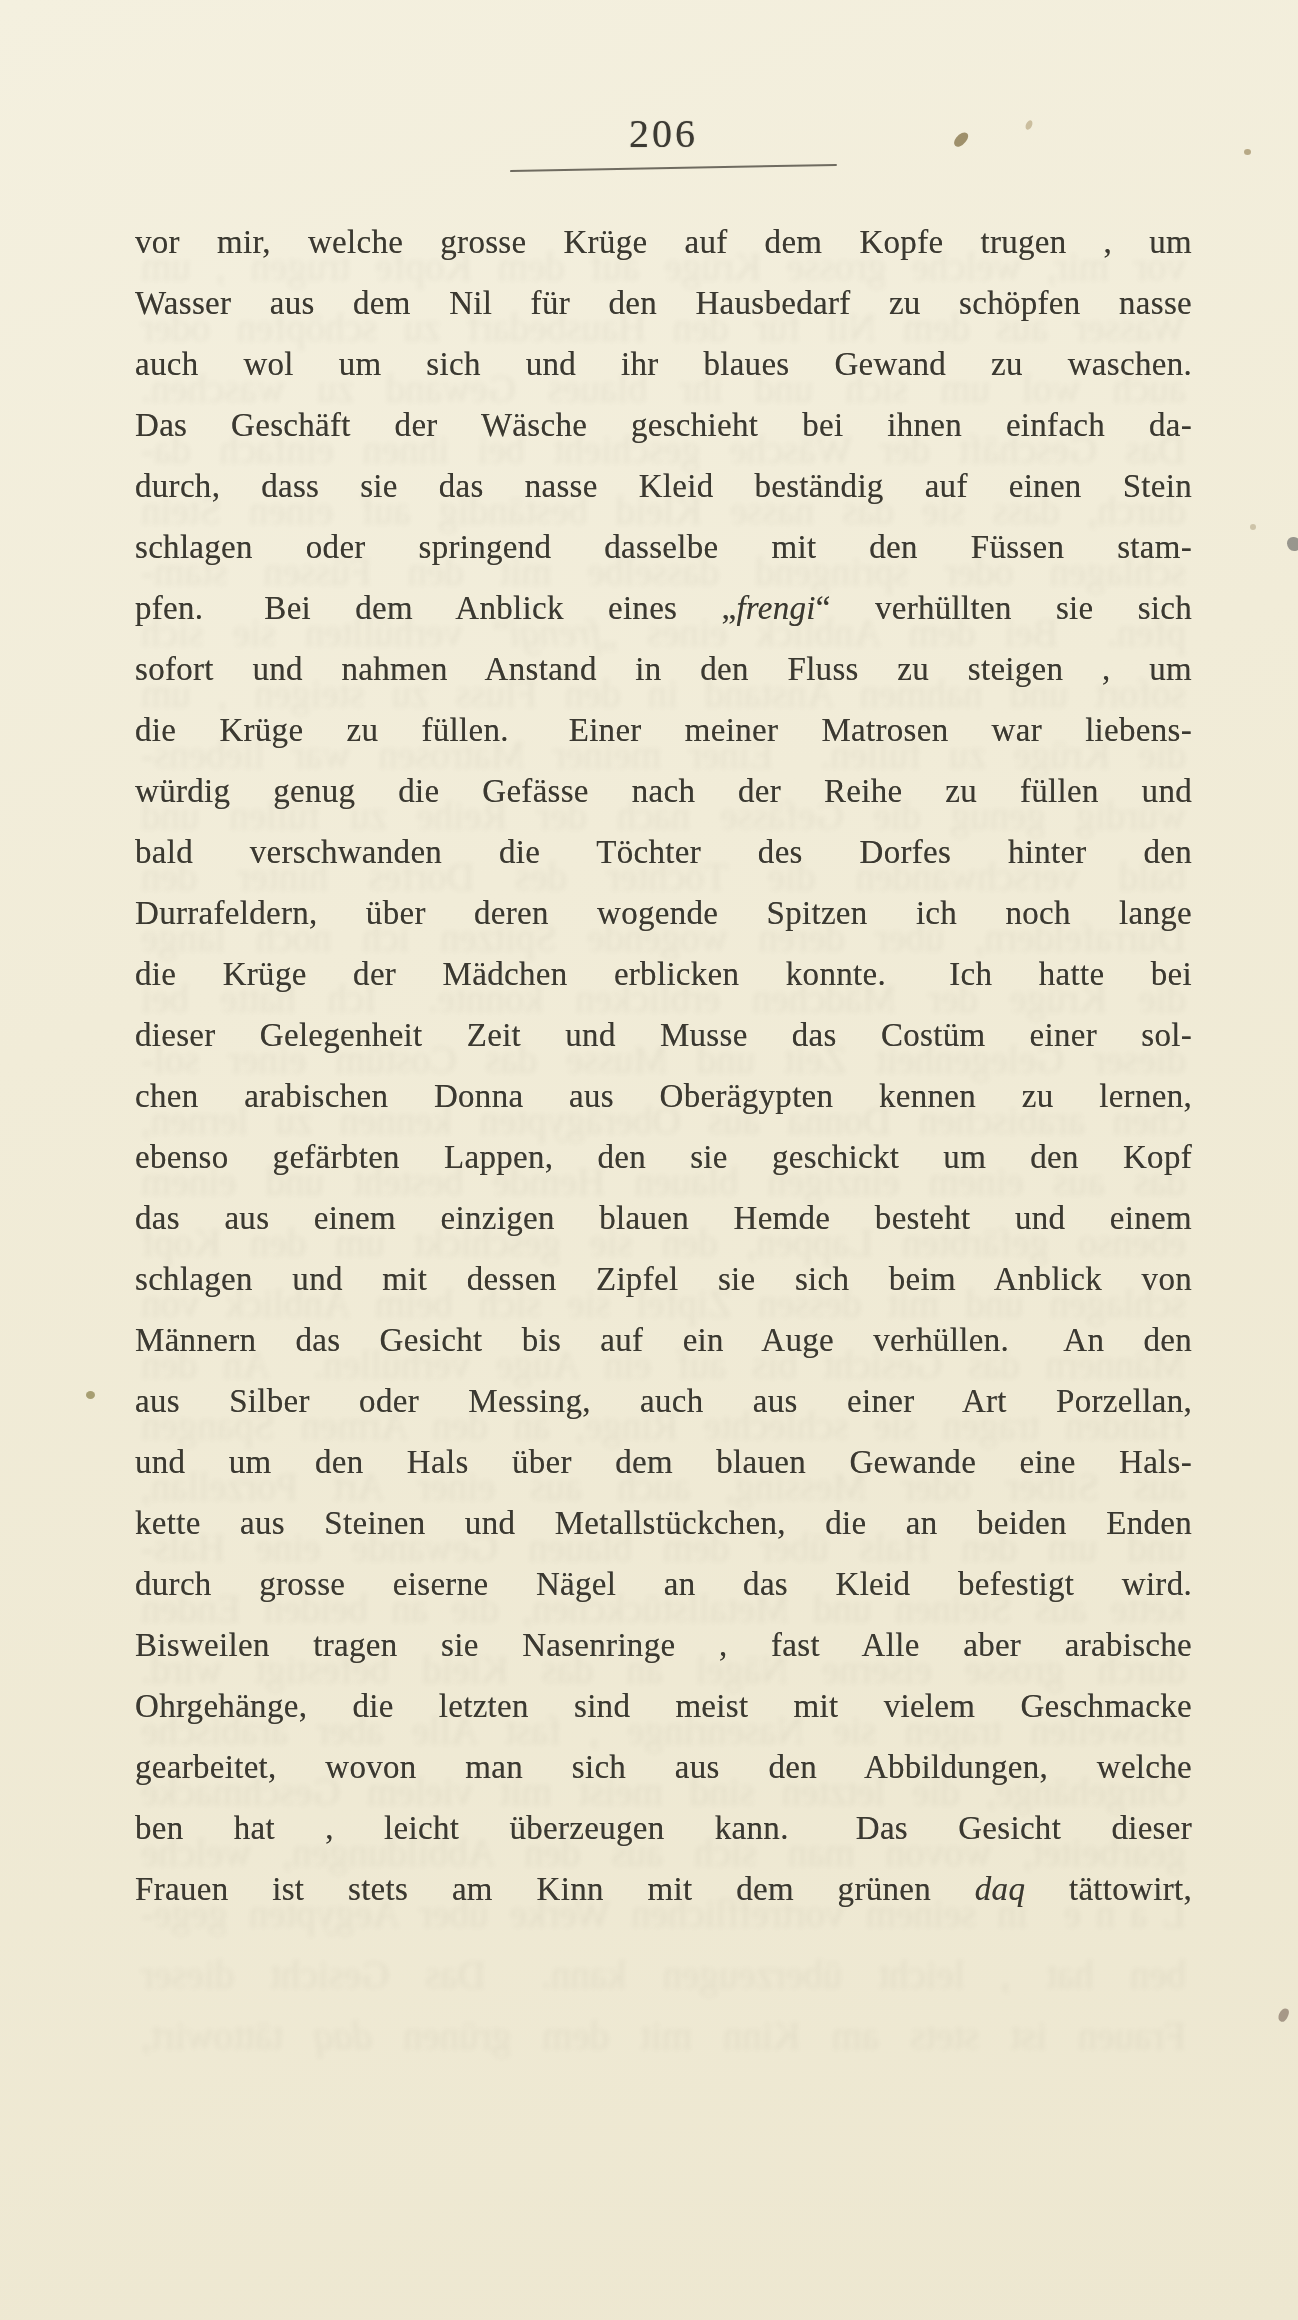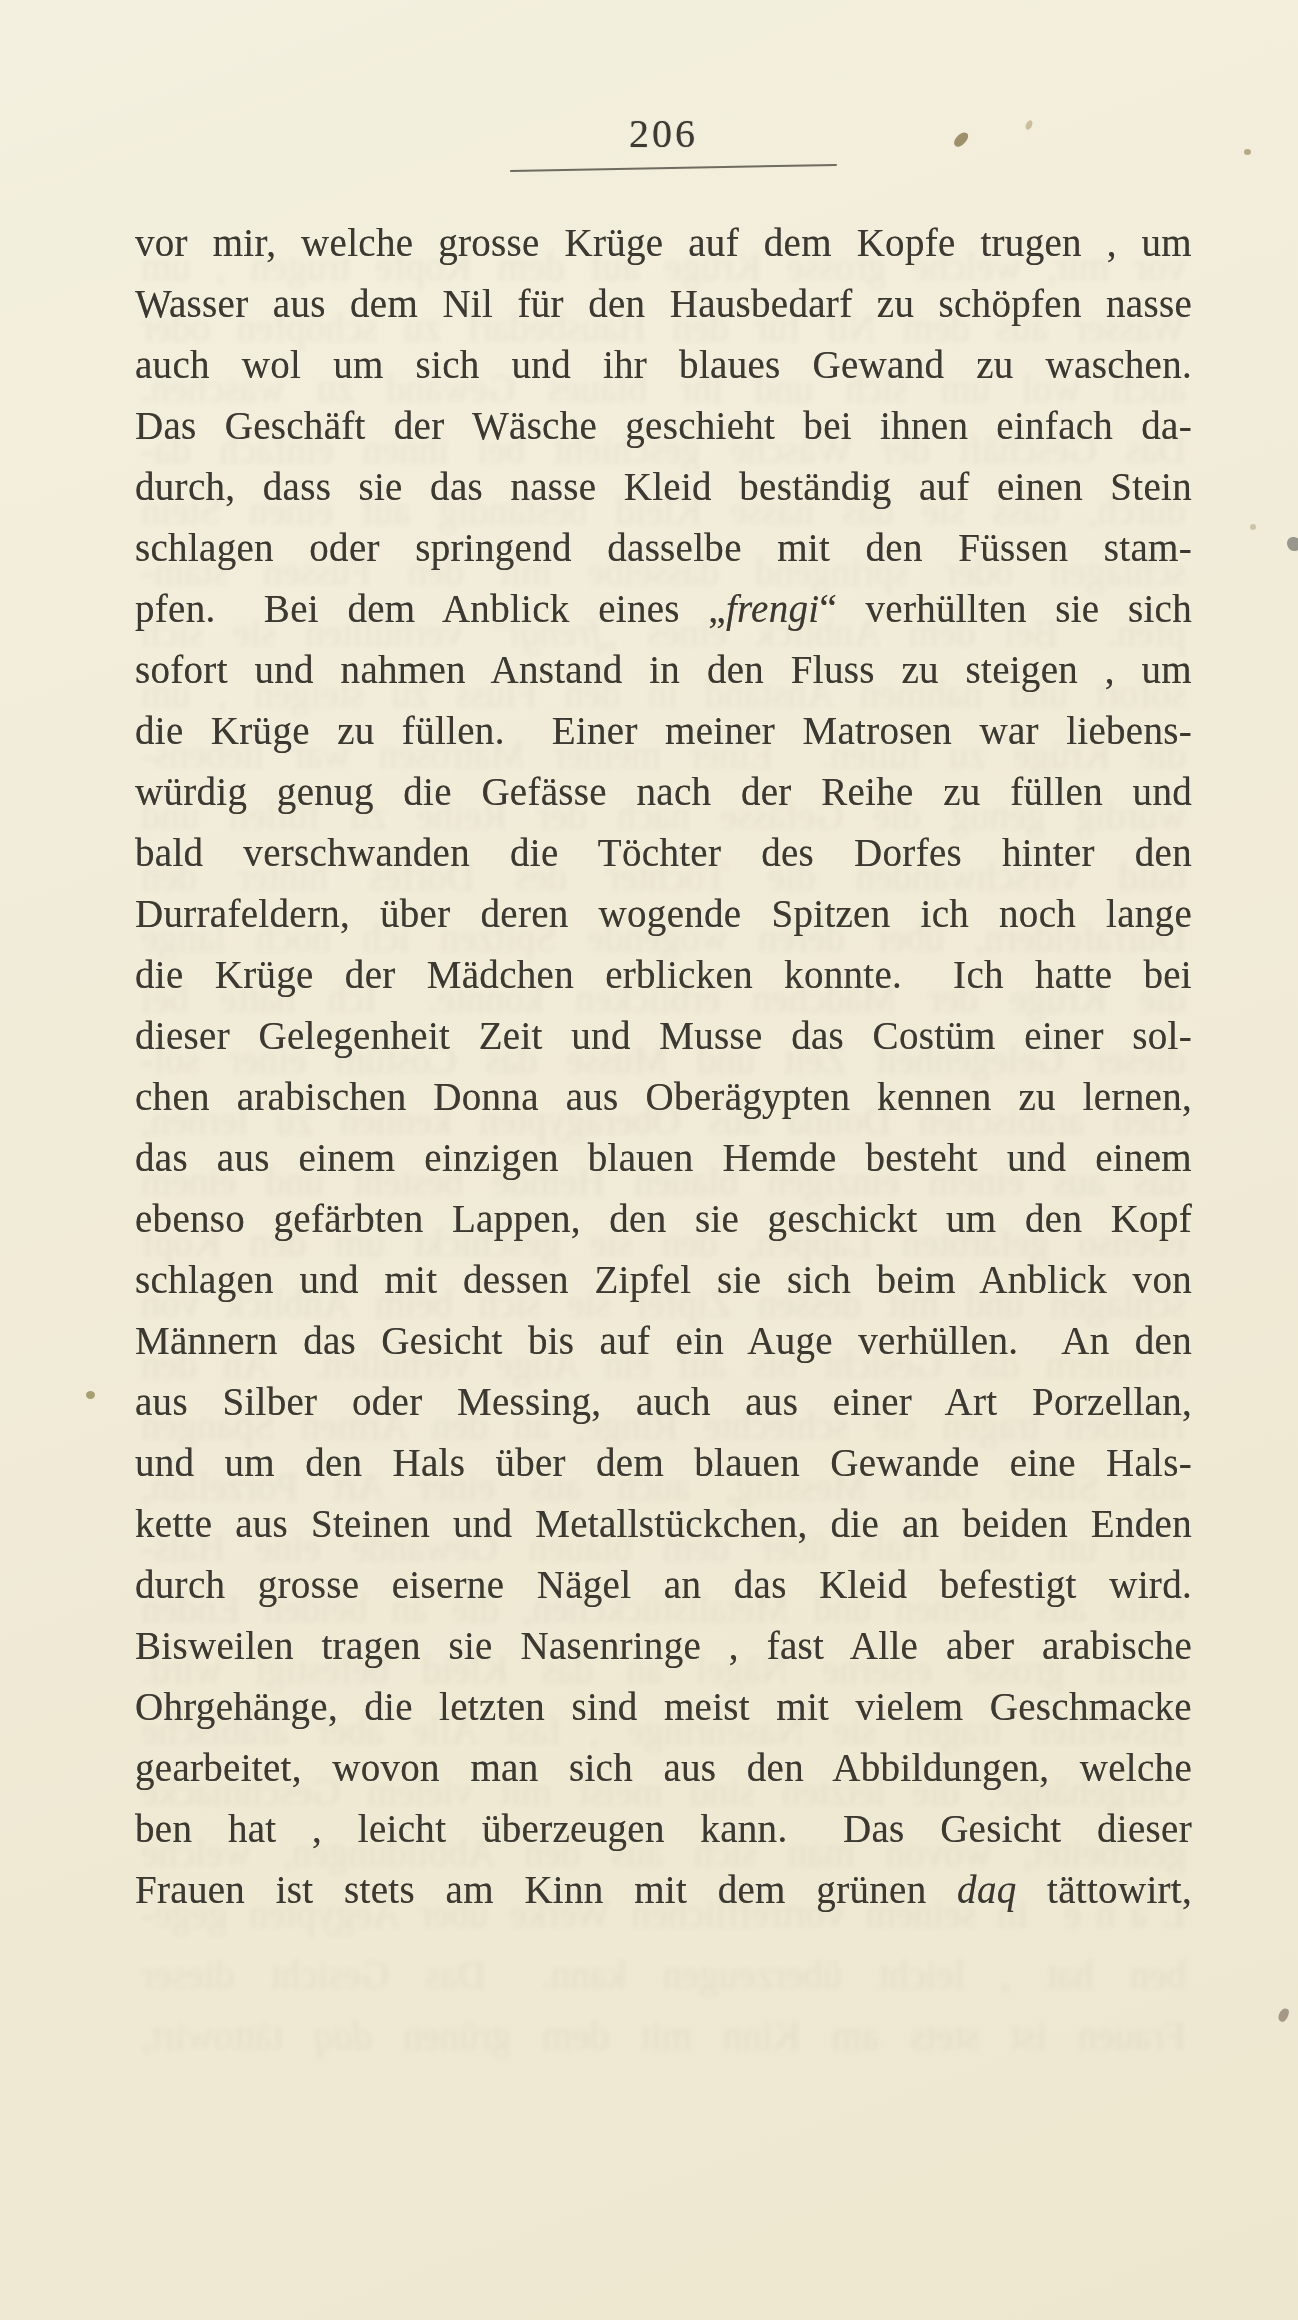--- a/index.html
+++ b/index.html
@@ -8,21 +8,21 @@
   .page{position:absolute;inset:0;width:1298px;height:2320px;
         background:linear-gradient(160deg,#f4f0df 0%,#f1ecd8 38%,#ede7d0 100%);}
   
   .page-number{position:absolute;top:104px;left:135px;width:1057px;
         text-align:center;font-size:40px;line-height:60px;letter-spacing:3px;
         color:#3c3a33;text-shadow:0 0 1px rgba(60,58,51,.55);}
   .header-rule{position:absolute;top:167px;left:510px;width:327px;height:2px;
         background:#57544a;transform:rotate(-1.1deg);opacity:.85;border-radius:1px;}
   
   .body-text{position:absolute;top:212px;left:135px;width:1057px;
-        font-size:39px;line-height:61px;color:#3b3931;
+        font-size:33px;line-height:61px;color:#3b3931;
         text-shadow:0 0 .6px rgba(59,57,49,.6);letter-spacing:.3px;}
   .body-text .line{text-align:justify;text-align-last:justify;white-space:normal;
         height:61px;overflow:visible;}
   .line .it{font-style:italic;}
   .line .sp{letter-spacing:.38em;}
   
   .ghost-text{position:absolute;top:236px;left:141px;width:1045px;
         font-size:39px;line-height:61px;color:#5d5844;opacity:.07;
         filter:blur(2.5px);transform:scaleX(-1);pointer-events:none;}
   .ghost-text .line{text-align:justify;text-align-last:justify;height:61px;}
@@ -80,22 +80,22 @@
       <div class="line"><span>schlagen oder springend dasselbe mit den Füssen stam-</span></div>
       <div class="line"><span>pfen.  Bei dem Anblick eines „</span><span class="it">frengi</span><span>“ verhüllten sie sich</span></div>
       <div class="line"><span>sofort und nahmen Anstand in den Fluss zu steigen , um</span></div>
       <div class="line"><span>die Krüge zu füllen.  Einer meiner Matrosen war liebens-</span></div>
       <div class="line"><span>würdig genug die Gefässe nach der Reihe zu füllen und</span></div>
       <div class="line"><span>bald verschwanden die Töchter des Dorfes hinter den</span></div>
       <div class="line"><span>Durrafeldern, über deren wogende Spitzen ich noch lange</span></div>
       <div class="line"><span>die Krüge der Mädchen erblicken konnte.  Ich hatte bei</span></div>
       <div class="line"><span>dieser Gelegenheit Zeit und Musse das Costüm einer sol-</span></div>
       <div class="line"><span>chen arabischen Donna aus Oberägypten kennen zu lernen,</span></div>
+      <div class="line"><span>ebenso gefärbten Lappen, den sie geschickt um den Kopf</span></div>
       <div class="line"><span>das aus einem einzigen blauen Hemde besteht und einem</span></div>
-      <div class="line"><span>ebenso gefärbten Lappen, den sie geschickt um den Kopf</span></div>
       <div class="line"><span>schlagen und mit dessen Zipfel sie sich beim Anblick von</span></div>
       <div class="line"><span>Männern das Gesicht bis auf ein Auge verhüllen.  An den</span></div>
       <div class="line"><span>aus Silber oder Messing, auch aus einer Art Porzellan,</span></div>
       <div class="line"><span>und um den Hals über dem blauen Gewande eine Hals-</span></div>
       <div class="line"><span>kette aus Steinen und Metallstückchen, die an beiden Enden</span></div>
       <div class="line"><span>durch grosse eiserne Nägel an das Kleid befestigt wird.</span></div>
       <div class="line"><span>Bisweilen tragen sie Nasenringe , fast Alle aber arabische</span></div>
       <div class="line"><span>Ohrgehänge, die letzten sind meist mit vielem Geschmacke</span></div>
       <div class="line"><span>gearbeitet, wovon man sich aus den Abbildungen, welche</span></div>
       <div class="line"><span>ben hat , leicht überzeugen kann.  Das Gesicht dieser</span></div>

